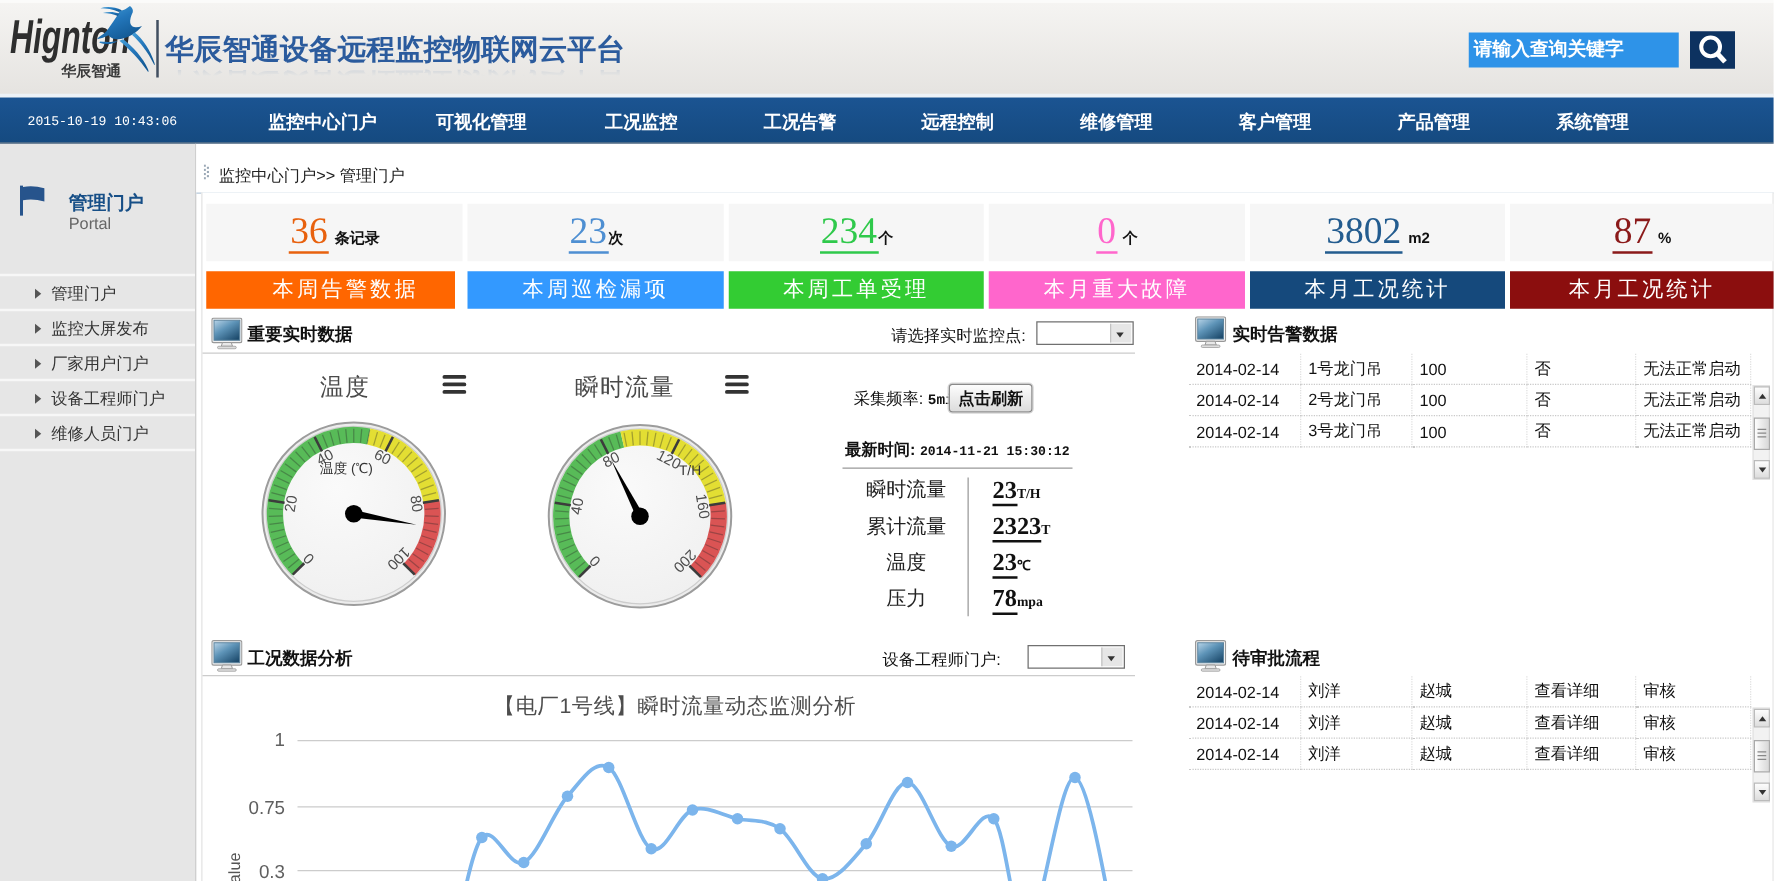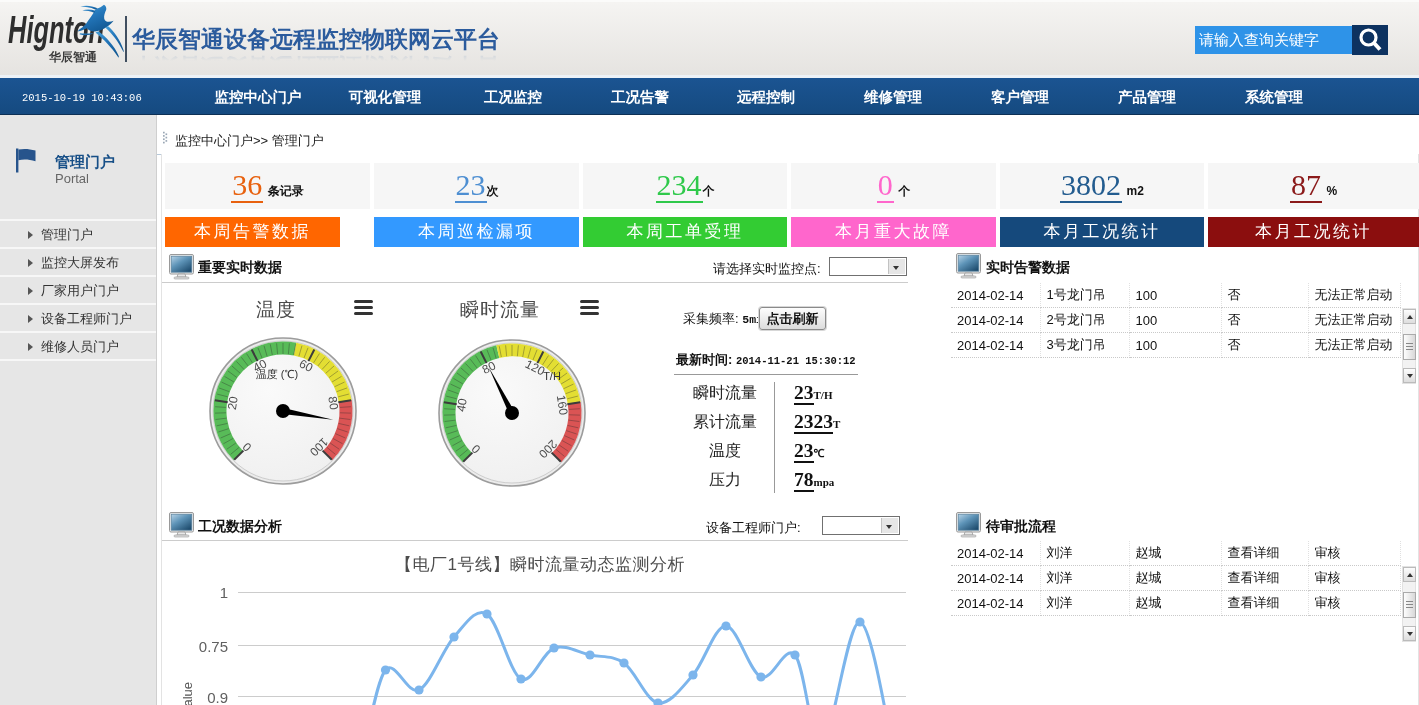--- a/index.html
+++ b/index.html
@@ -9,21 +9,21 @@
 .abs{position:absolute;}
 
 #header{left:0;top:0;width:1419px;height:75px;background:linear-gradient(#f5f4f2,#e5e3e0);border-top:2px solid #fbfbfa;}
 #headerBand{left:0;top:75px;width:1419px;height:3px;background:#edf2f7;}
 #logoTxt{left:8px;top:9px;font-size:38px;font-weight:bold;font-style:italic;color:#2e2e2e;transform:scaleX(0.67);transform-origin:0 0;white-space:nowrap;}
 #logoSub{left:49px;top:49px;font-size:12px;font-weight:bold;color:#3a3a3a;letter-spacing:0px;}
 #logoDivider{left:125px;top:16px;width:2px;height:46px;background:#414f60;}
 #bigTitle{left:132px;top:24px;font-size:23px;font-weight:bold;color:#2b5b9d;letter-spacing:0px;white-space:nowrap;}
 #bigTitleRef{left:132px;top:51px;font-size:23px;font-weight:bold;color:#2b5b9d;letter-spacing:0px;white-space:nowrap;transform:scaleY(-1);opacity:0.3;
  -webkit-mask-image:linear-gradient(rgba(0,0,0,0) 68%,rgba(0,0,0,0.7) 100%);mask-image:linear-gradient(rgba(0,0,0,0) 68%,rgba(0,0,0,0.7) 100%);}
-#searchInput{left:1175px;top:26px;width:168px;height:28px;background:#2e93e8;color:#fff;font-size:15px;font-weight:normal;line-height:28px;padding-left:4px;box-sizing:border-box;margin-left:20px;}
+#searchInput{left:1175px;top:26px;width:168px;height:28px;background:#2e93e8;color:#fff;font-size:15px;font-weight:bold;line-height:28px;padding-left:4px;box-sizing:border-box;}
 #searchBtn{left:1352px;top:25px;width:36px;height:30px;background:#0d3260;}
 
 #nav{left:0;top:78px;width:1419px;height:36px;background:linear-gradient(#1b5492,#154a80);border-bottom:1px solid #0d3055;}
 #navDate{left:22px;top:92px;color:#fff;font-size:10.5px;font-family:"Liberation Mono",monospace;letter-spacing:0px;}
 .navItem{top:88px;color:#fff;font-size:14.5px;font-weight:bold;transform:translateX(-50%);white-space:nowrap;}
 
 #sidebar{left:0;top:115px;width:156px;height:590px;background:#e6e6e6;border-right:1px solid #cfcfcf;}
 #flag{left:14px;top:147px;}
 #portalTitle{left:55px;top:153px;font-size:15px;font-weight:bold;color:#174f87;}
 #portalSub{left:55px;top:171px;font-size:13px;color:#666;}
@@ -151,21 +151,21 @@
 </svg>
 <div class="abs" id="bcText">监控中心门户&gt;&gt; 管理门户</div>
 <div class="abs" id="panel"></div>
 
 <div class="abs cardNum" style="left:165px;width:205px;"><span class="num" style="color:#e8610e;text-align:center;">36</span> <span class="unit">条记录</span></div>
 <div class="abs cardNum" style="left:374px;width:205px;"><span class="num" style="color:#4e8fd2;">23</span><span class="unit">次</span></div>
 <div class="abs cardNum" style="left:583px;width:204px;"><span class="num" style="color:#2fc94b;">234</span><span class="unit">个</span></div>
 <div class="abs cardNum" style="left:791px;width:205px;"><span class="num" style="color:#ff66cc;">0</span> <span class="unit">个</span></div>
 <div class="abs cardNum" style="left:1000px;width:204px;"><span class="num" style="color:#235c8f;">3802</span> <span class="unit">m2</span></div>
 <div class="abs cardNum" style="left:1208px;width:211px;"><span class="num" style="color:#8b1a1a;">87</span> <span class="unit">%</span></div>
-<div class="abs cardBtn" style="left:165px;width:175px;background:#ff6600;">本周告警数据</div>
+<div class="abs cardBtn" style="left:165px;width:175px;background:#ff6600;padding-left:24px;">本周告警数据</div>
 <div class="abs cardBtn" style="left:374px;width:205px;background:#3399ff;">本周巡检漏项</div>
 <div class="abs cardBtn" style="left:583px;width:204px;background:#33cc33;">本周工单受理</div>
 <div class="abs cardBtn" style="left:791px;width:205px;background:#ff66cc;">本月重大故障</div>
 <div class="abs cardBtn" style="left:1000px;width:204px;background:#15497c;">本月工况统计</div>
 <div class="abs cardBtn" style="left:1208px;width:211px;background:#8b0e0e;">本月工况统计</div>
 
 <svg class="abs" style="left:169px;top:254px;" width="25" height="26" viewBox="0 0 25 26">
     <use href="#monitorIcon"></use>
   </svg>
 <div class="abs secTitle" style="left:198px;top:259px;">重要实时数据</div>
@@ -412,21 +412,21 @@
 <div class="abs combo" style="left:822px;top:516px;">
     <div class="btn"></div>
   </div>
 <div class="abs hr" style="left:162px;top:540px;width:746px;"></div>
 <div class="abs" id="chartTitle">【电厂1号线】瞬时流量动态监测分析</div>
 <div class="abs gline" style="top:592px;"></div>
 <div class="abs gline" style="top:645px;"></div>
 <div class="abs gline" style="top:696px;"></div>
 <div class="abs ylab" style="left:192px;top:584px;">1</div>
 <div class="abs ylab" style="left:192px;top:638px;">0.75</div>
-<div class="abs ylab" style="left:192px;top:689px;">0.9</div>
+<div class="abs ylab" style="left:192px;top:689px;">0.3</div>
 <div class="abs" id="yAxisTitle">value</div>
 <svg class="abs" id="chartSvg" style="left:162px;top:546px;" width="750" height="159" viewBox="0 0 750 159">
     <path d="M200 214C203.9 199.0 214.0 135.7 223.5 124.0C233.0 112.3 245.6 149.5 257.0 144.0C268.4 138.5 280.7 103.7 292.0 91.0C303.3 78.3 313.8 61.0 325.0 68.0C336.2 75.0 347.8 127.3 359.0 133.0C370.2 138.7 380.5 106.0 392.0 102.0C403.5 98.0 416.3 106.5 428.0 109.0C439.7 111.5 450.7 109.0 462.0 117.0C473.3 125.0 484.5 155.0 496.0 157.0C507.5 159.0 519.7 141.8 531.0 129.0C542.3 116.2 552.7 79.7 564.0 80.0C575.3 80.3 587.5 126.2 599.0 131.0C610.5 135.8 622.8 97.7 633.0 109.0C643.2 120.3 649.2 204.5 660.0 199.0C670.8 193.5 685.8 73.5 698.0 76.0C710.2 78.5 727.2 191.0 733.0 214.0" fill="none" stroke="#7cb5ec" stroke-width="3" stroke-linecap="round"></path>
     <circle cx="223.5" cy="124" r="4.6" fill="#7cb5ec"></circle>
     <circle cx="257" cy="144" r="4.6" fill="#7cb5ec"></circle>
     <circle cx="292" cy="91" r="4.6" fill="#7cb5ec"></circle>
     <circle cx="325" cy="68" r="4.6" fill="#7cb5ec"></circle>
     <circle cx="359" cy="133" r="4.6" fill="#7cb5ec"></circle>
     <circle cx="392" cy="102" r="4.6" fill="#7cb5ec"></circle>
     <circle cx="428" cy="109" r="4.6" fill="#7cb5ec"></circle>

